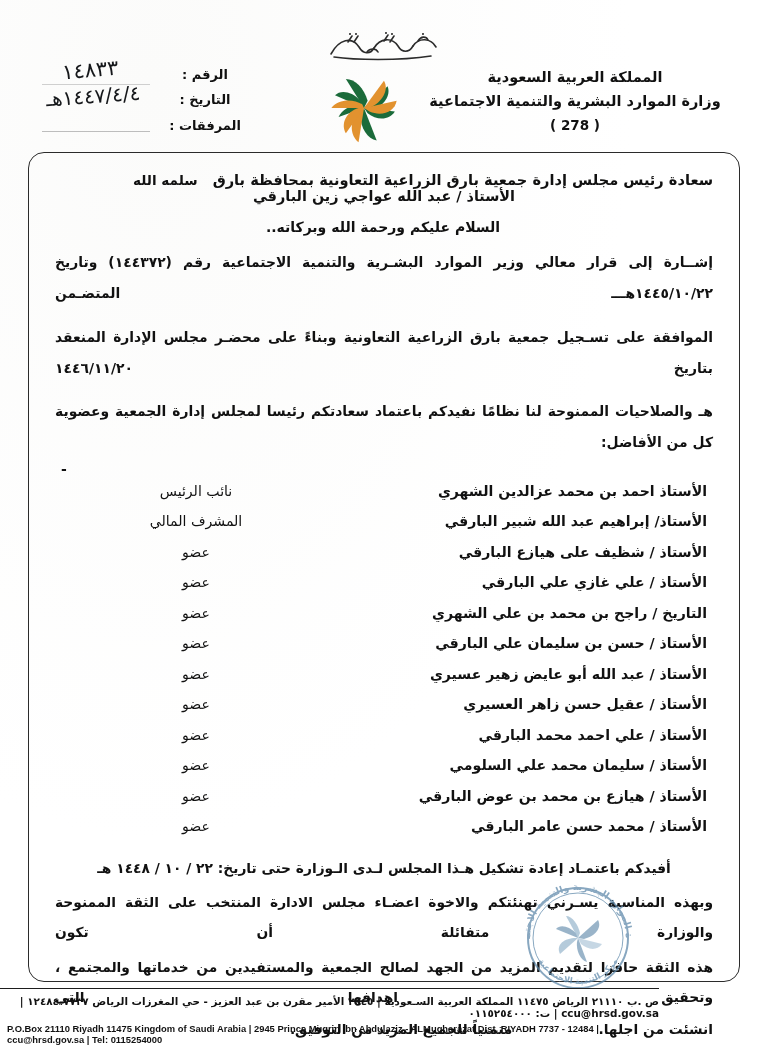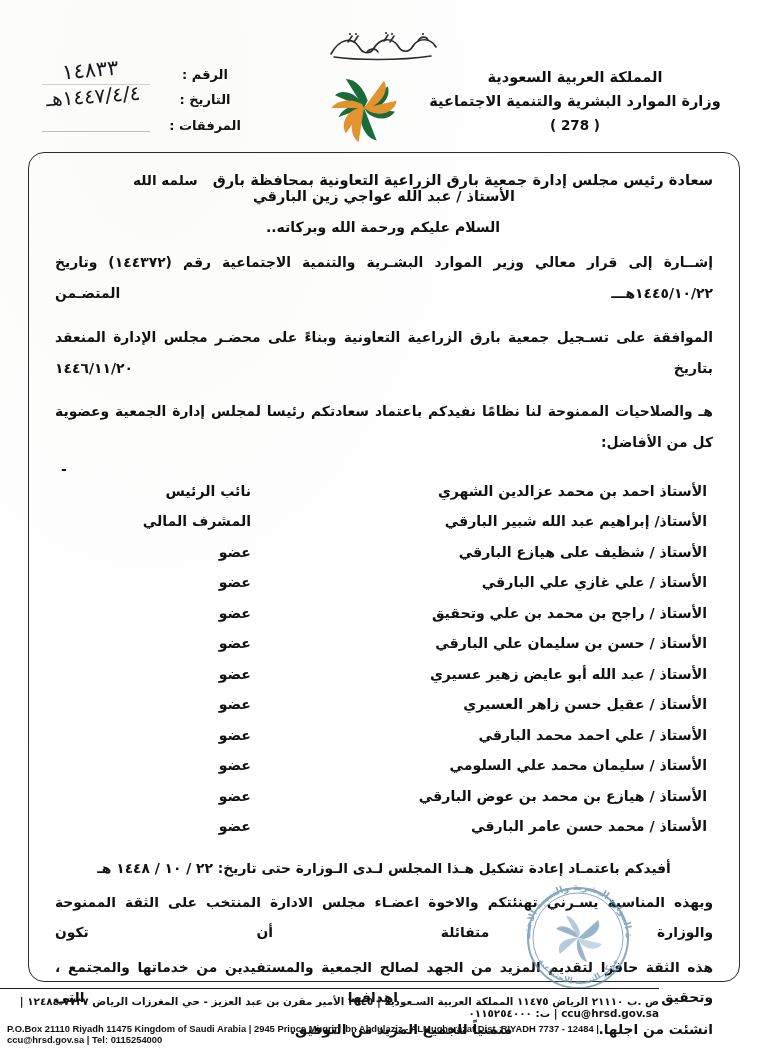--- a/index.html
+++ b/index.html
@@ -154,22 +154,23 @@
     text-align:right;
     font-size:14.1px;
     font-weight:bold;
     white-space:nowrap;
     padding-right:6px;
     box-sizing:border-box;
   }
   .m-gap{ flex:0 0 62px; }
   .m-role{
     width:110px;
+    text-align:center;
     font-size:14.1px;
-    font-weight:bold;
+    font-weight:normal;
     white-space:nowrap;
   }
 
   .closing{
     font-size:13.8px;font-weight:bold;
     line-height:2.2;
     margin-top:4px;
   }
   .closing .c1{ text-align:center; }
   .closing .c-just{
@@ -307,21 +308,21 @@
         <div class="m-name">الأستاذ / شظيف على هيازع البارقي</div>
         <div class="m-gap"></div>
         <div class="m-role">عضو</div>
       </div>
       <div class="member-row">
         <div class="m-name">الأستاذ / علي غازي علي البارقي</div>
         <div class="m-gap"></div>
         <div class="m-role">عضو</div>
       </div>
       <div class="member-row">
-        <div class="m-name">الأستاذ / راجح بن محمد بن علي وتحقيق</div>
+        <div class="m-name">التاريخ / راجح بن محمد بن علي الشهري</div>
         <div class="m-gap"></div>
         <div class="m-role">عضو</div>
       </div>
       <div class="member-row">
         <div class="m-name">الأستاذ / حسن بن سليمان علي البارقي</div>
         <div class="m-gap"></div>
         <div class="m-role">عضو</div>
       </div>
       <div class="member-row">
         <div class="m-name">الأستاذ / عبد الله أبو عايض زهير عسيري</div>

